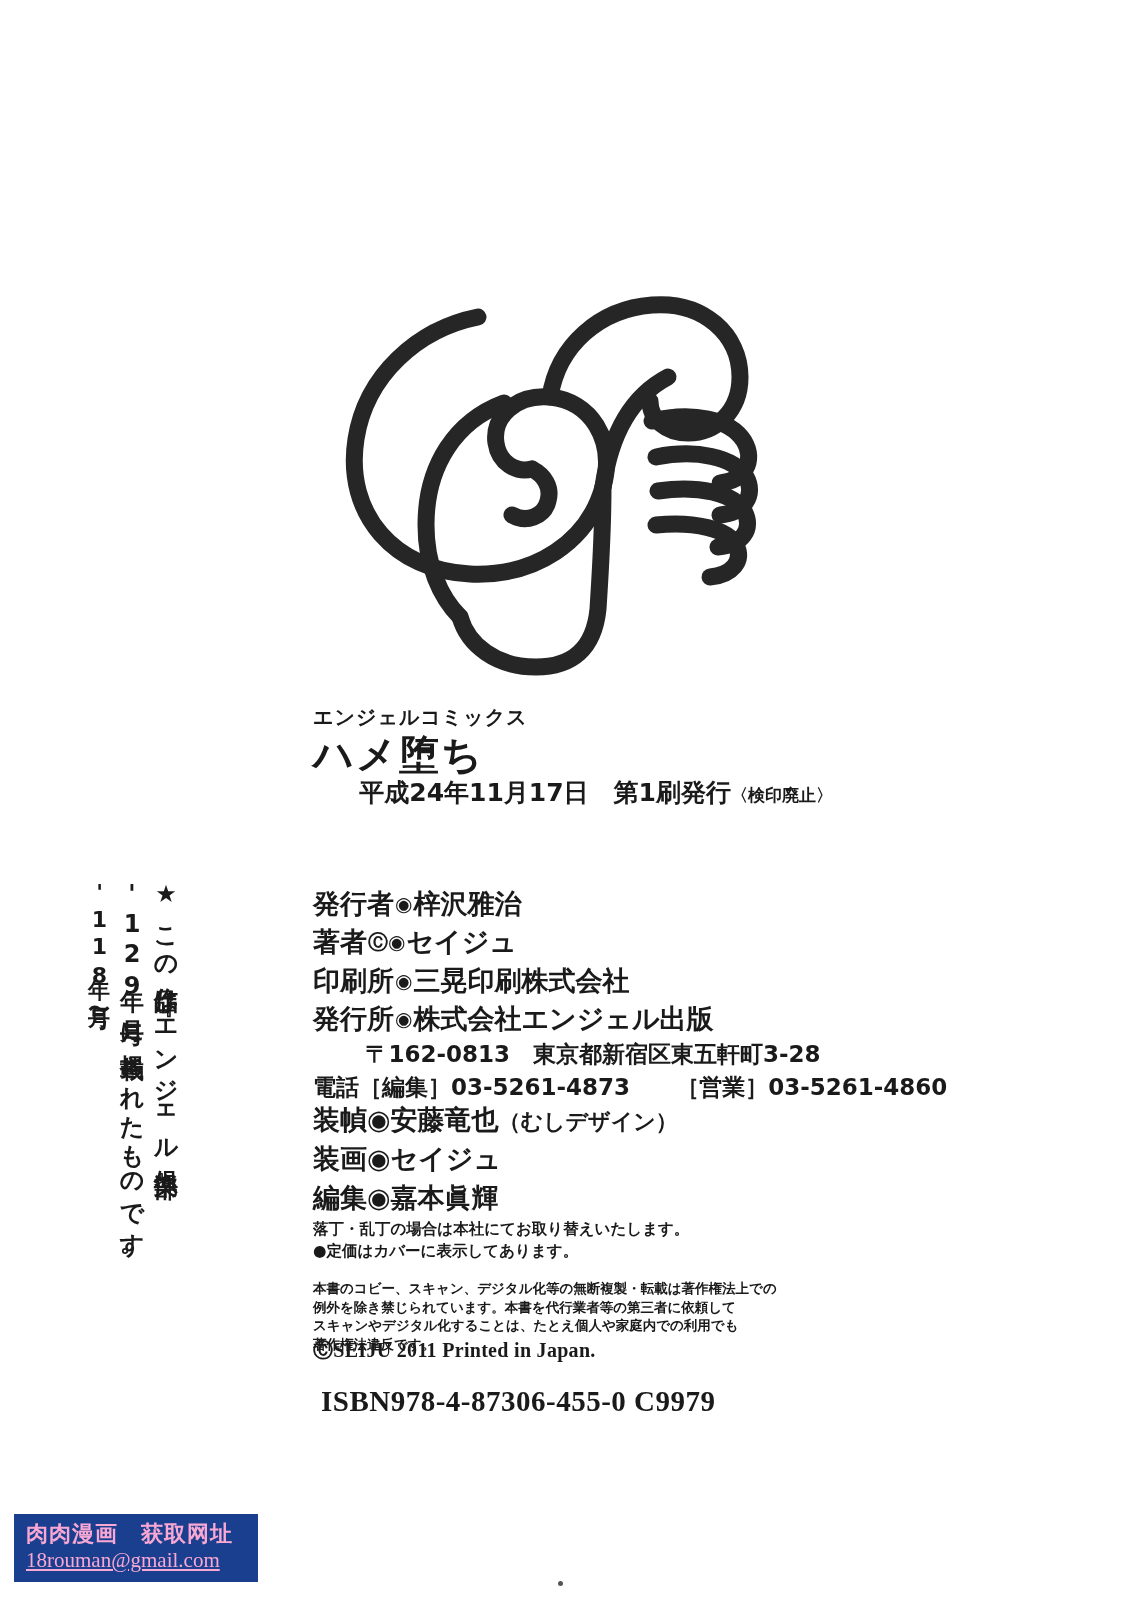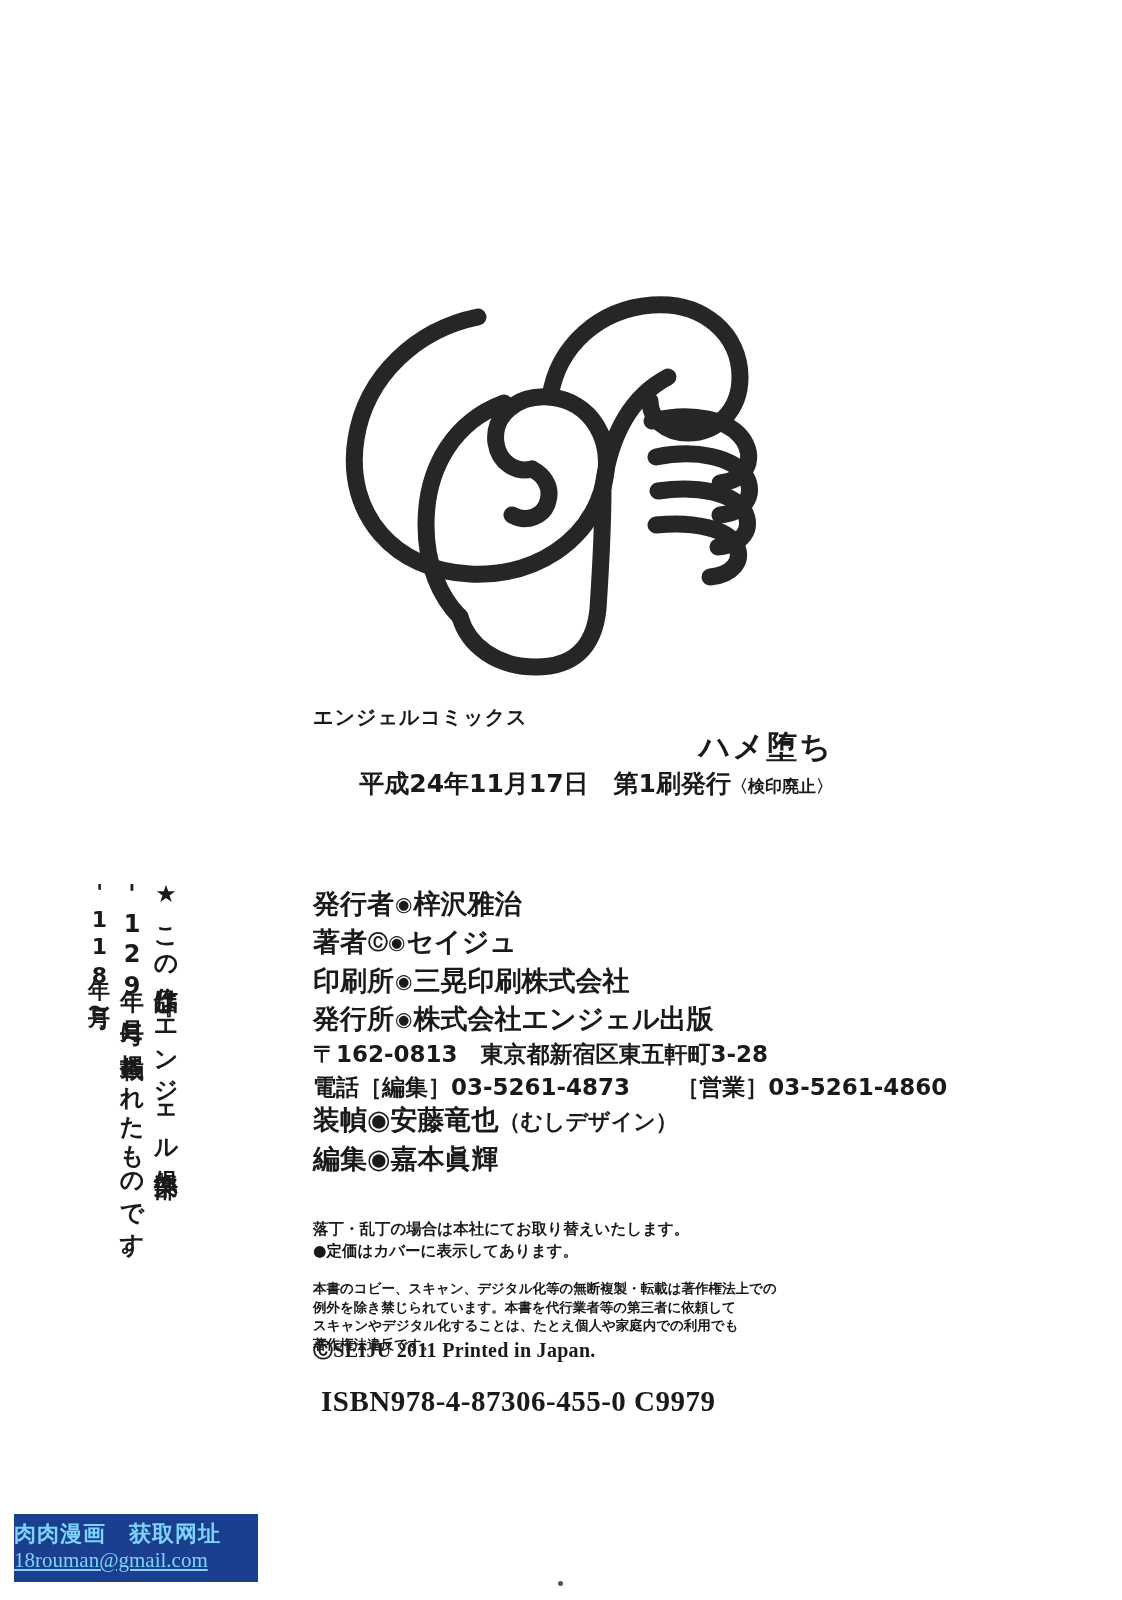--- a/index.html
+++ b/index.html
@@ -39,27 +39,26 @@
   }
   .imprint-line {
     font-family: "DejaVu Sans", sans-serif;
     font-size: 20px;
     font-weight: bold;
     letter-spacing: 1px;
     line-height: 1.2;
     margin: 0 0 4px 0;
   }
   .book-title {
-    font-family: Liberation Mono, monospace;
-    font-size: 31px;
+    font-family: Liberation Sans, sans-serif;
+    font-size: 40px;
     font-weight: bold;
     letter-spacing: 2px;
     line-height: 1.05;
     margin: 0 0 4px 0;
-    text-align: right;
   }
   .pub-date {
     font-family: "DejaVu Sans", sans-serif;
     font-size: 25px;
     font-weight: bold;
     letter-spacing: 0px;
     line-height: 1.15;
     margin: 0;
     white-space: nowrap;
     text-align: right;
@@ -89,20 +88,21 @@
     vertical-align: 2px;
     padding: 0 1px;
   }
   .addr-row {
     font-family: "DejaVu Sans", sans-serif;
     font-size: 23px;
     font-weight: bold;
     line-height: 1.42;
     white-space: nowrap;
     margin: 0;
+    text-align: center;
   }
 
   
   .staff {
     position: absolute;
     left: 313px;
     top: 1100px;
     width: 560px;
   }
   .staff-row {
@@ -189,22 +189,22 @@
   .vcol.small {
     font-size: 22px;
   }
 
   
   .watermark {
     position: absolute;
     left: 14px;
     bottom: 18px;
     background: #1b3f8f;
-    color: #7dd3fc;
-    padding: 7px 12px 9px 0;
+    color: #f9a8d4;
+    padding: 7px 12px 9px 12px;
     width: 244px;
     box-sizing: border-box;
   }
   .wm-top {
     font-family: "DejaVu Sans", sans-serif;
     font-size: 22px;
     font-weight: bold;
     letter-spacing: 1px;
     line-height: 1.15;
     white-space: nowrap;
@@ -277,20 +277,23 @@
   <div class="credit-row">
     <span>発行所</span><span class="sep">◉</span><span>株式会社エンジェル出版</span>
   </div>
   <div class="addr-row">〒162-0813　東京都新宿区東五軒町3-28</div>
   <div class="addr-row">電話［編集］03-5261-4873　　［営業］03-5261-4860</div>
 </div>
 
 <div class="staff">
   <div class="staff-row">
     <span>装幀</span><span class="sep">◉</span><span>安藤竜也</span><span class="paren">（むしデザイン）</span>
+  </div>
+  <div class="staff-row">
+    <span>装画</span><span class="sep">◉</span><span>セイジュ</span>
   </div>
   <div class="staff-row">
     <span>編集</span><span class="sep">◉</span><span>嘉本眞輝</span>
   </div>
 </div>
 
 <div class="fineprint">
   <div class="fine-line">落丁・乱丁の場合は本社にてお取り替えいたします。</div>
   <div class="fine-line">●定価はカバーに表示してあります。</div>
   <div class="fine-block">

